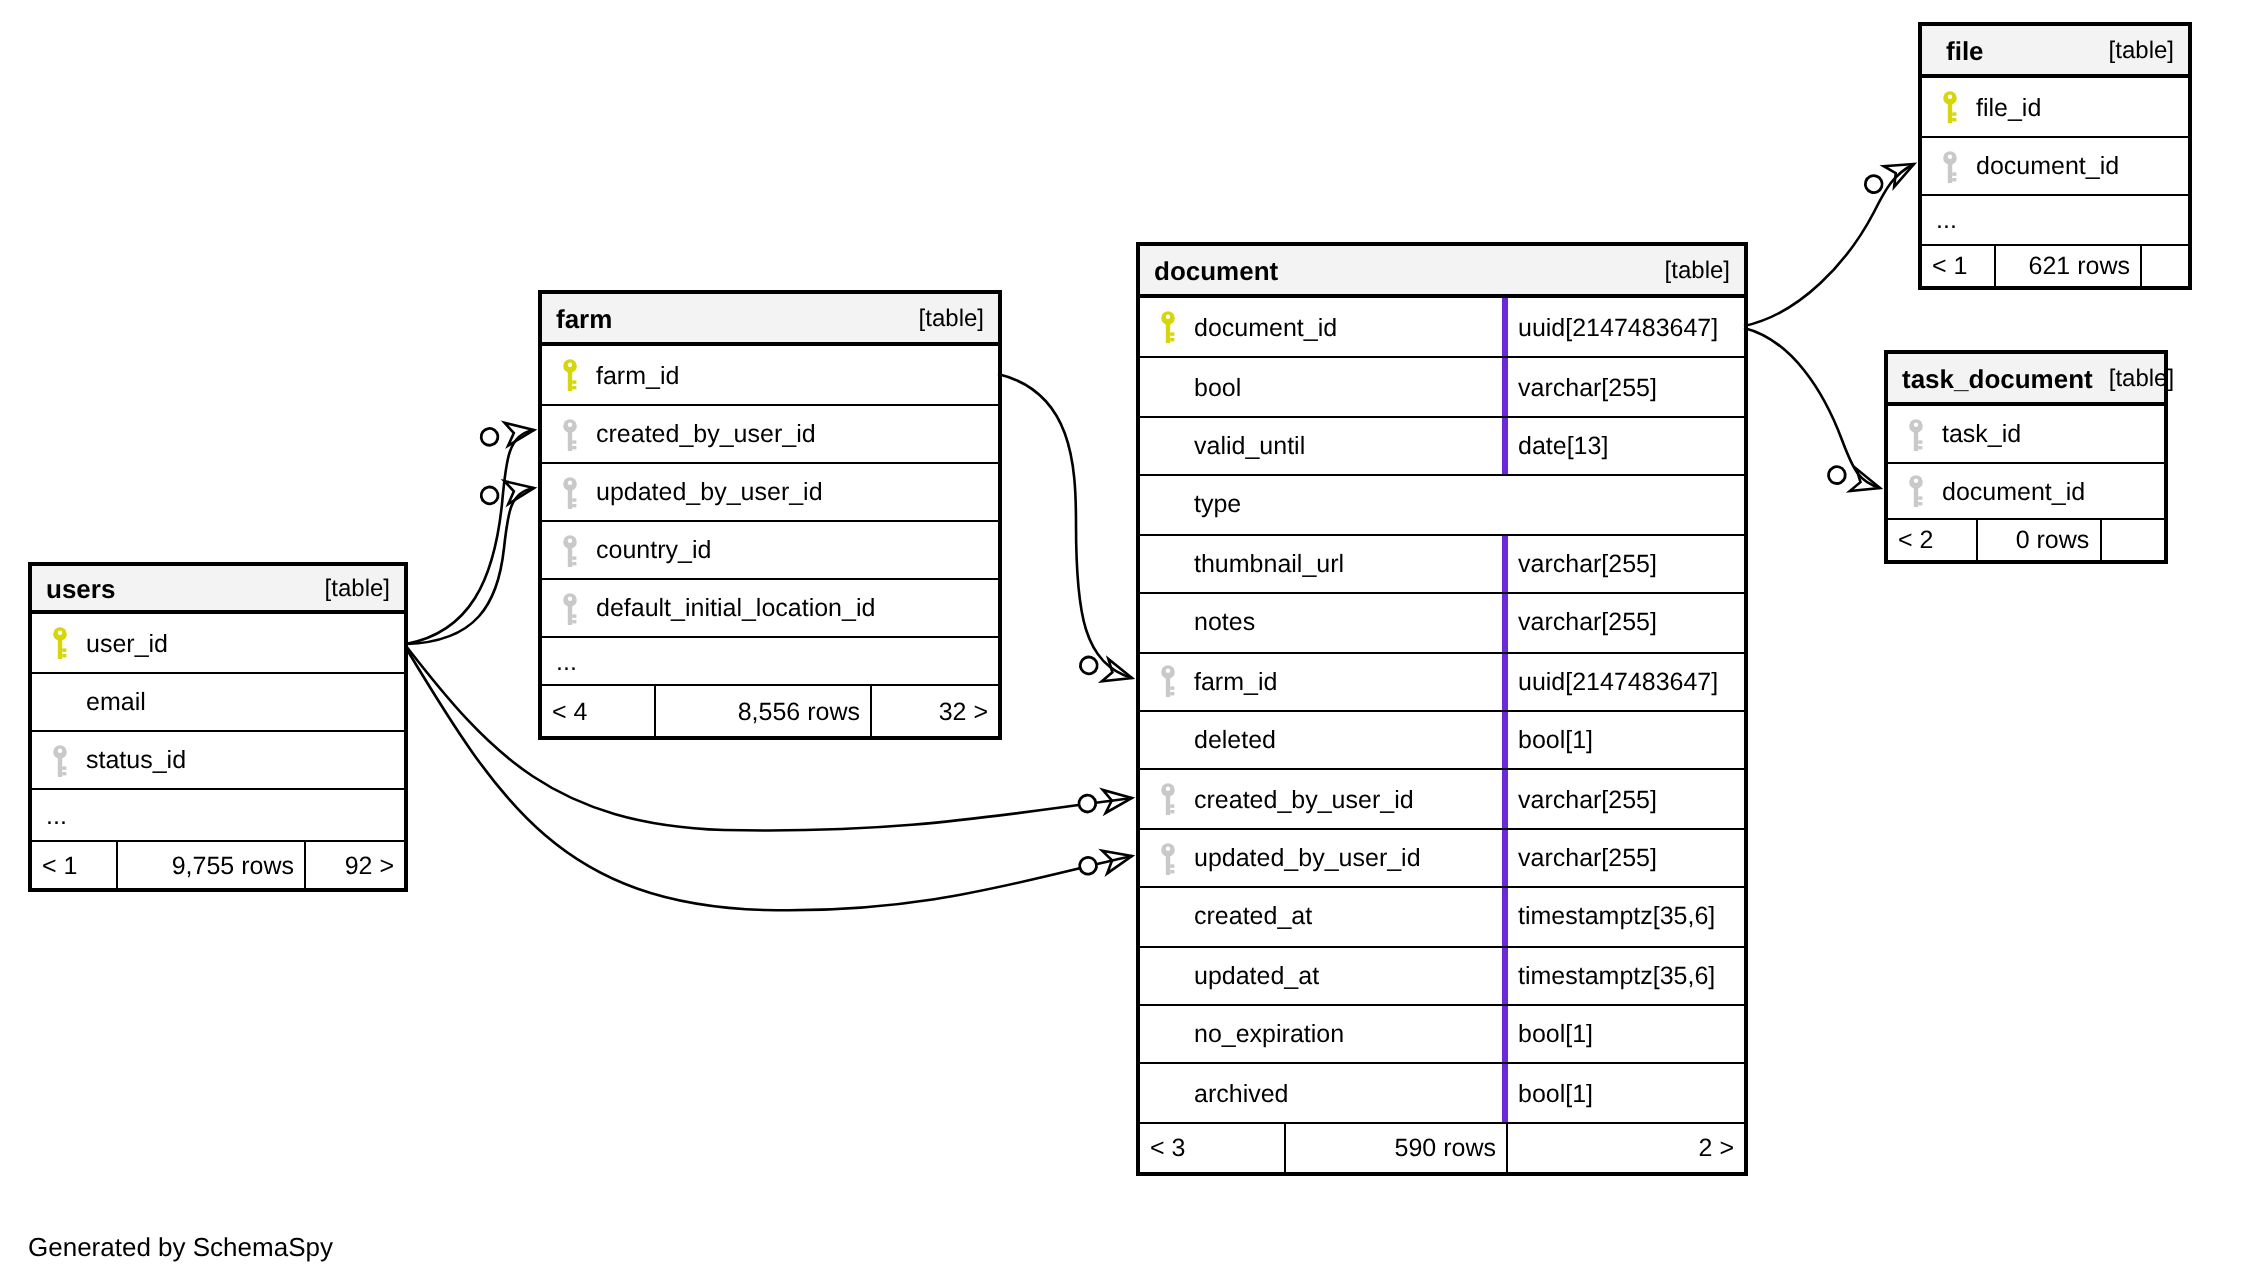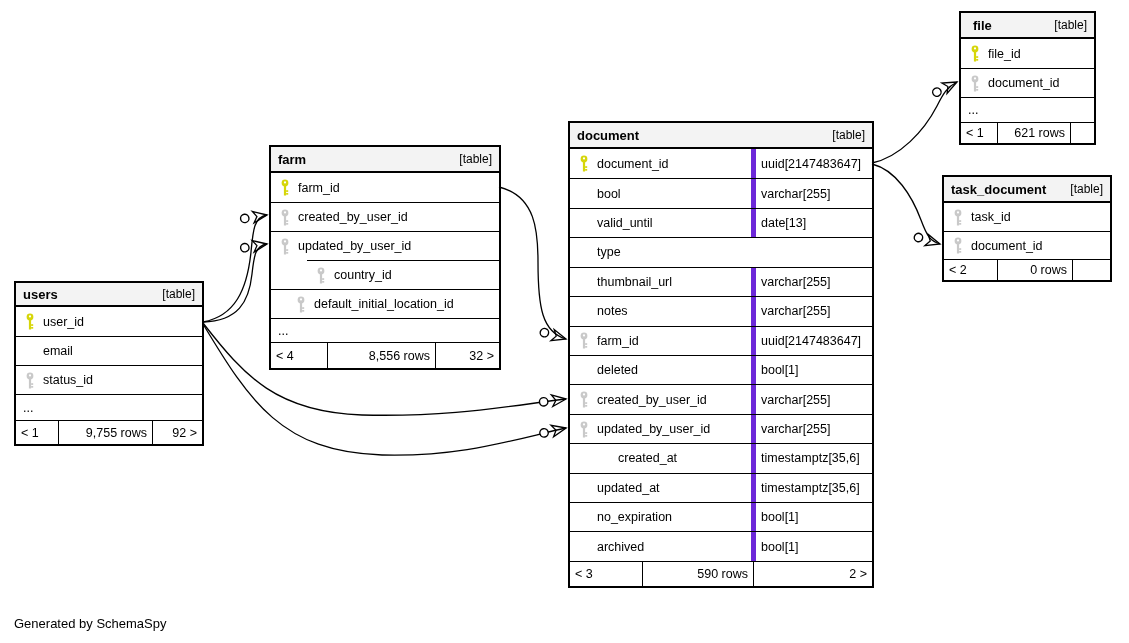--- a/index.html
+++ b/index.html
@@ -21,21 +21,21 @@
     display:flex;align-items:center;box-sizing:border-box;
     border-top:1px solid #000;font-size:12.5px;background:#fff;white-space:nowrap;
   }
   .erow.first{border-top:none;}
   .keyslot{flex:0 0 13px;width:13px;margin-left:7px;display:flex;align-items:center;justify-content:center;}
   .cname{margin-left:7px;}
   .ell-label{margin-left:7px;}
   .spacer{flex:1;}
   .ctype{
     flex:0 0 auto;align-self:stretch;display:flex;align-items:center;
-    border-left:5px solid #6d28d9;box-sizing:border-box;padding-left:5px;font-size:12.5px;
+    border-left:3px solid #6d28d9;box-sizing:border-box;padding-left:5px;font-size:12.5px;
   }
   .efoot{
     display:flex;align-items:stretch;border-top:1px solid #000;box-sizing:border-box;
     font-size:12.5px;background:#fff;
   }
   .fc{display:flex;align-items:center;box-sizing:border-box;padding:0 5px;white-space:nowrap;}
   .fc.mid,.fc.right{border-left:1px solid #000;justify-content:flex-end;}
   .wires{position:absolute;left:0;top:0;pointer-events:none;}
   .wires path{fill:none;stroke:#000;stroke-width:1.3px;}
   .gen-note{position:absolute;left:14px;top:616px;font-size:13px;}
@@ -126,34 +126,34 @@
     <circle cx="5" cy="4" r="3.4" fill="#c9c9c9"></circle>
     <circle cx="5" cy="3.4" r="1.1" fill="#fff"></circle>
     <rect x="3.9" y="6.5" width="2.2" height="10" fill="#c9c9c9"></rect>
     <rect x="6.1" y="11.2" width="2.1" height="1.7" fill="#c9c9c9"></rect>
     <rect x="6.1" y="14" width="2.1" height="1.7" fill="#c9c9c9"></rect>
   </svg>
         </span>
         <span class="cname">updated_by_user_id</span>
         <span class="spacer"></span>
       </div>
-      <div class="erow" style="height: 29px; margin-left: 36px;">
+      <div class="erow" style="height: 29px;">
         <span class="keyslot">
           <svg width="10" height="17" viewBox="0 0 10 17">
     <circle cx="5" cy="4" r="3.4" fill="#c9c9c9"></circle>
     <circle cx="5" cy="3.4" r="1.1" fill="#fff"></circle>
     <rect x="3.9" y="6.5" width="2.2" height="10" fill="#c9c9c9"></rect>
     <rect x="6.1" y="11.2" width="2.1" height="1.7" fill="#c9c9c9"></rect>
     <rect x="6.1" y="14" width="2.1" height="1.7" fill="#c9c9c9"></rect>
   </svg>
         </span>
         <span class="cname">country_id</span>
         <span class="spacer"></span>
       </div>
-      <div class="erow" style="height: 29px; padding-left: 16px;">
+      <div class="erow" style="height: 29px;">
         <span class="keyslot">
           <svg width="10" height="17" viewBox="0 0 10 17">
     <circle cx="5" cy="4" r="3.4" fill="#c9c9c9"></circle>
     <circle cx="5" cy="3.4" r="1.1" fill="#fff"></circle>
     <rect x="3.9" y="6.5" width="2.2" height="10" fill="#c9c9c9"></rect>
     <rect x="6.1" y="11.2" width="2.1" height="1.7" fill="#c9c9c9"></rect>
     <rect x="6.1" y="14" width="2.1" height="1.7" fill="#c9c9c9"></rect>
   </svg>
         </span>
         <span class="cname">default_initial_location_id</span>
@@ -257,21 +257,21 @@
     <circle cx="5" cy="3.4" r="1.1" fill="#fff"></circle>
     <rect x="3.9" y="6.5" width="2.2" height="10" fill="#c9c9c9"></rect>
     <rect x="6.1" y="11.2" width="2.1" height="1.7" fill="#c9c9c9"></rect>
     <rect x="6.1" y="14" width="2.1" height="1.7" fill="#c9c9c9"></rect>
   </svg>
         </span>
         <span class="cname">updated_by_user_id</span>
         <span class="spacer"></span>
         <span class="ctype" style="flex-basis:121px">varchar[255]</span>
       </div>
-      <div class="erow" style="height: 29.43px; padding-left: 21px;">
+      <div class="erow" style="height: 29.43px;">
         <span class="keyslot"></span>
         <span class="cname">created_at</span>
         <span class="spacer"></span>
         <span class="ctype" style="flex-basis:121px">timestamptz[35,6]</span>
       </div>
       <div class="erow" style="height: 29.43px;">
         <span class="keyslot"></span>
         <span class="cname">updated_at</span>
         <span class="spacer"></span>
         <span class="ctype" style="flex-basis:121px">timestamptz[35,6]</span>
@@ -327,21 +327,21 @@
       </div>
       <div class="erow" style="height: 25px;">
         <span class="ell-label">...</span>
       </div>
       <div class="efoot" style="height: 21px;">
         <div class="fc left" style="width:36px">&lt; 1</div>
         <div class="fc mid" style="width:73px">621 rows</div>
         <div class="fc right" style="width:24px"></div>
       </div>
     </div>
-    <div class="entity" style="left: 942px; top: 175px; width: 170px;">
+    <div class="entity" style="left: 942px; top: 175px; width: 142px;">
       <div class="ehead" style="height: 26px;">
         <span class="tname">task_document</span>
         <span class="ttag">[table]</span>
       </div>
       <div class="erow first" style="height: 28px;">
         <span class="keyslot">
           <svg width="10" height="17" viewBox="0 0 10 17">
     <circle cx="5" cy="4" r="3.4" fill="#c9c9c9"></circle>
     <circle cx="5" cy="3.4" r="1.1" fill="#fff"></circle>
     <rect x="3.9" y="6.5" width="2.2" height="10" fill="#c9c9c9"></rect>

